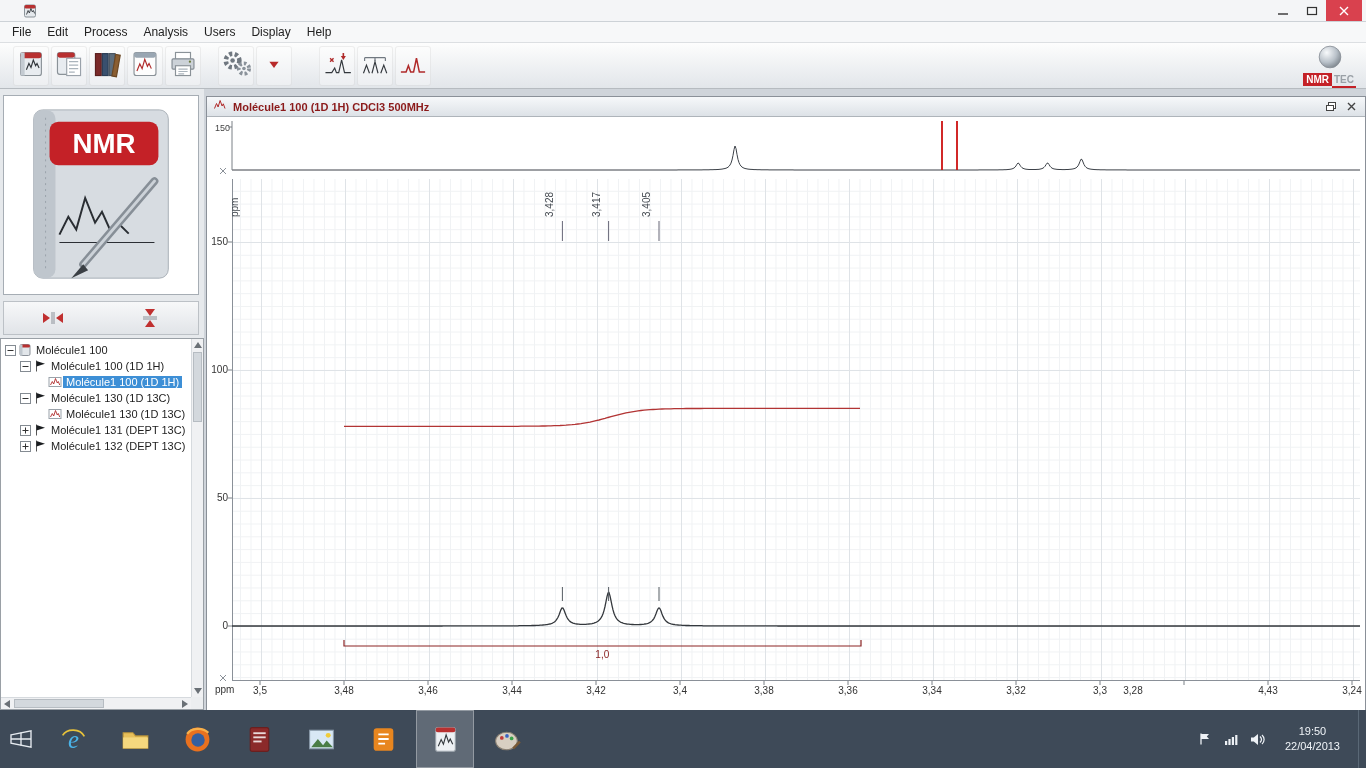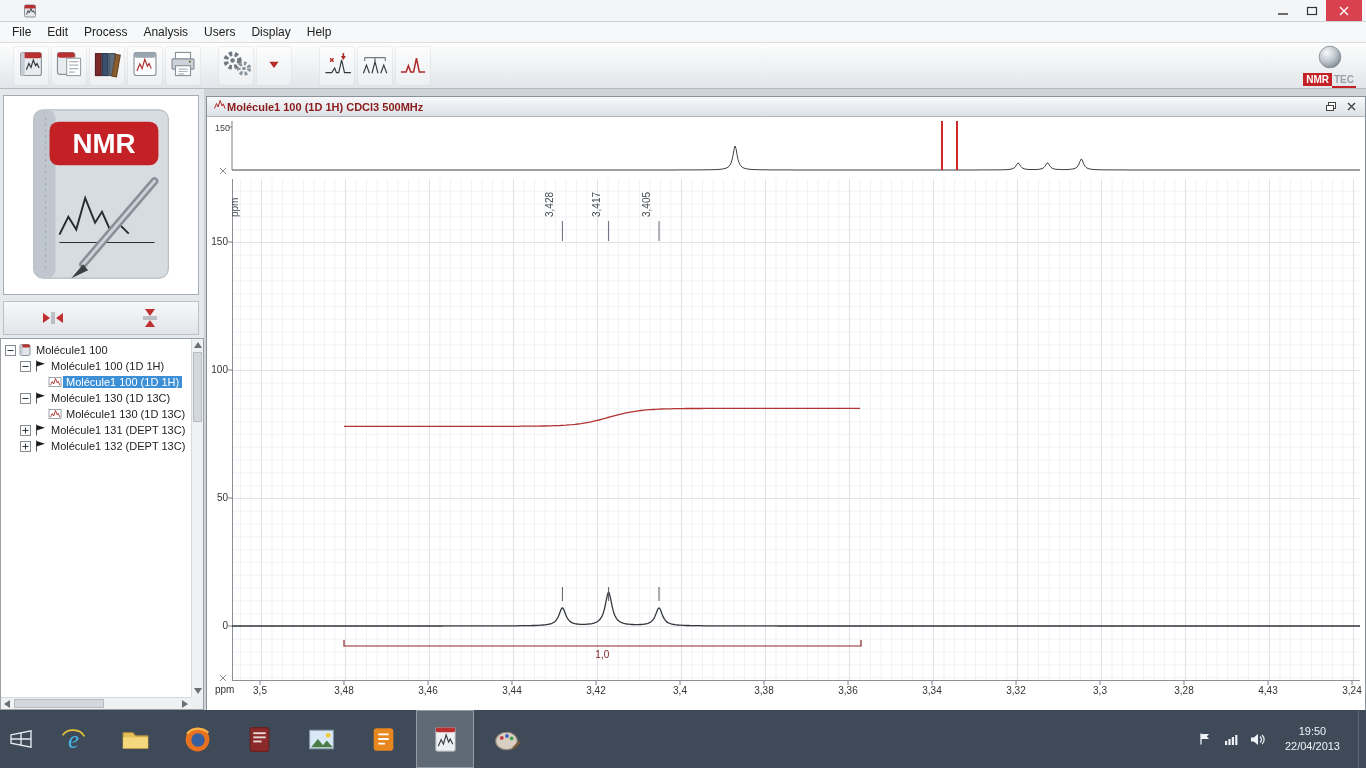--- a/index.html
+++ b/index.html
@@ -44,21 +44,21 @@
 .scrollbar-h{position:absolute;left:0;bottom:0;height:12px;right:12px;background:#f0f1f3;border-top:1px solid #d6dade;display:flex;justify-content:space-between;align-items:center}
 .sb-corner{position:absolute;right:0;bottom:0;width:12px;height:12px;background:#eceef0}
 .sb-btn{width:12px;height:12px;display:flex;align-items:center;justify-content:center}
 .sb-btn.up{position:absolute;top:0;left:0}
 .sb-btn.down{position:absolute;bottom:0;left:0}
 .sb-thumb-v{position:absolute;left:1px;right:1px;top:13px;height:70px;background:#d3d8dd;border:1px solid #b6bcc2}
 .sb-thumb-h{position:absolute;left:13px;top:1px;bottom:1px;width:90px;background:#d3d8dd;border:1px solid #b6bcc2}
 
 
 #spectrum-window{position:absolute;left:206px;top:96px;width:1160px;height:614px;border:1px solid #8a9098;background:#fff}
-#spec-header{height:20px;background:linear-gradient(#f6f8fa,#dde2e7);border-bottom:1px solid #aeb4ba;display:flex;align-items:center;padding:0 6px}
+#spec-header{height:20px;background:linear-gradient(#f6f8fa,#dde2e7);border-bottom:1px solid #aeb4ba;display:flex;align-items:center;gap:6px;padding:0 6px}
 #spec-title{font-size:11px;font-weight:bold;color:#8b1a1a}
 #spec-header-btns{margin-left:auto;display:flex;gap:4px}
 .hbtn{width:16px;height:15px;display:flex;align-items:center;justify-content:center}
 #spec-content{position:absolute;left:0;top:20px;width:1158px;height:593px;background:#fff;overflow:hidden}
 #plot-area{position:absolute;left:25px;top:62px;width:1128px;height:502px;border-left:1px solid #8a9098;border-bottom:1px solid #8a9098;
  background-image:
   linear-gradient(to right,#dfe3e7 1px,transparent 1px),
   linear-gradient(to bottom,#dfe3e7 1px,transparent 1px),
   linear-gradient(to right,#f0f2f4 1px,transparent 1px),
   linear-gradient(to bottom,#f0f2f4 1px,transparent 1px);
@@ -424,21 +424,21 @@
         <span class="x-tick" style="left: 137px; top: 568px;">3,48</span>
         <span class="x-tick" style="left: 221px; top: 568px;">3,46</span>
         <span class="x-tick" style="left: 305px; top: 568px;">3,44</span>
         <span class="x-tick" style="left: 389px; top: 568px;">3,42</span>
         <span class="x-tick" style="left: 473px; top: 568px;">3,4</span>
         <span class="x-tick" style="left: 557px; top: 568px;">3,38</span>
         <span class="x-tick" style="left: 641px; top: 568px;">3,36</span>
         <span class="x-tick" style="left: 725px; top: 568px;">3,34</span>
         <span class="x-tick" style="left: 809px; top: 568px;">3,32</span>
         <span class="x-tick" style="left: 893px; top: 568px;">3,3</span>
-        <span class="x-tick" style="left: 977px; top: 568px;">3,28</span>
+        <span class="x-tick" style="left: 926px; top: 568px;">3,28</span>
         <span class="x-tick" style="left: 1061px; top: 568px;">4,43</span>
         <span class="x-tick" style="left: 1145px; top: 568px;">3,24</span>
         <span class="y-tick" style="top: 119px;">150</span>
         <span class="y-tick" style="top: 247px;">100</span>
         <span class="y-tick" style="top: 375px;">50</span>
         <span class="y-tick" style="top: 503px;">0</span>
         <span class="peak-label" style="left: 349.4px; top: 88px;">3,428</span>
         <span class="peak-label" style="left: 395.6px; top: 88px;">3,417</span>
         <span class="peak-label" style="left: 446px; top: 88px;">3,405</span>
         <span class="integral-label" style="left: 395.3px; top: 532px;">1,0</span>

